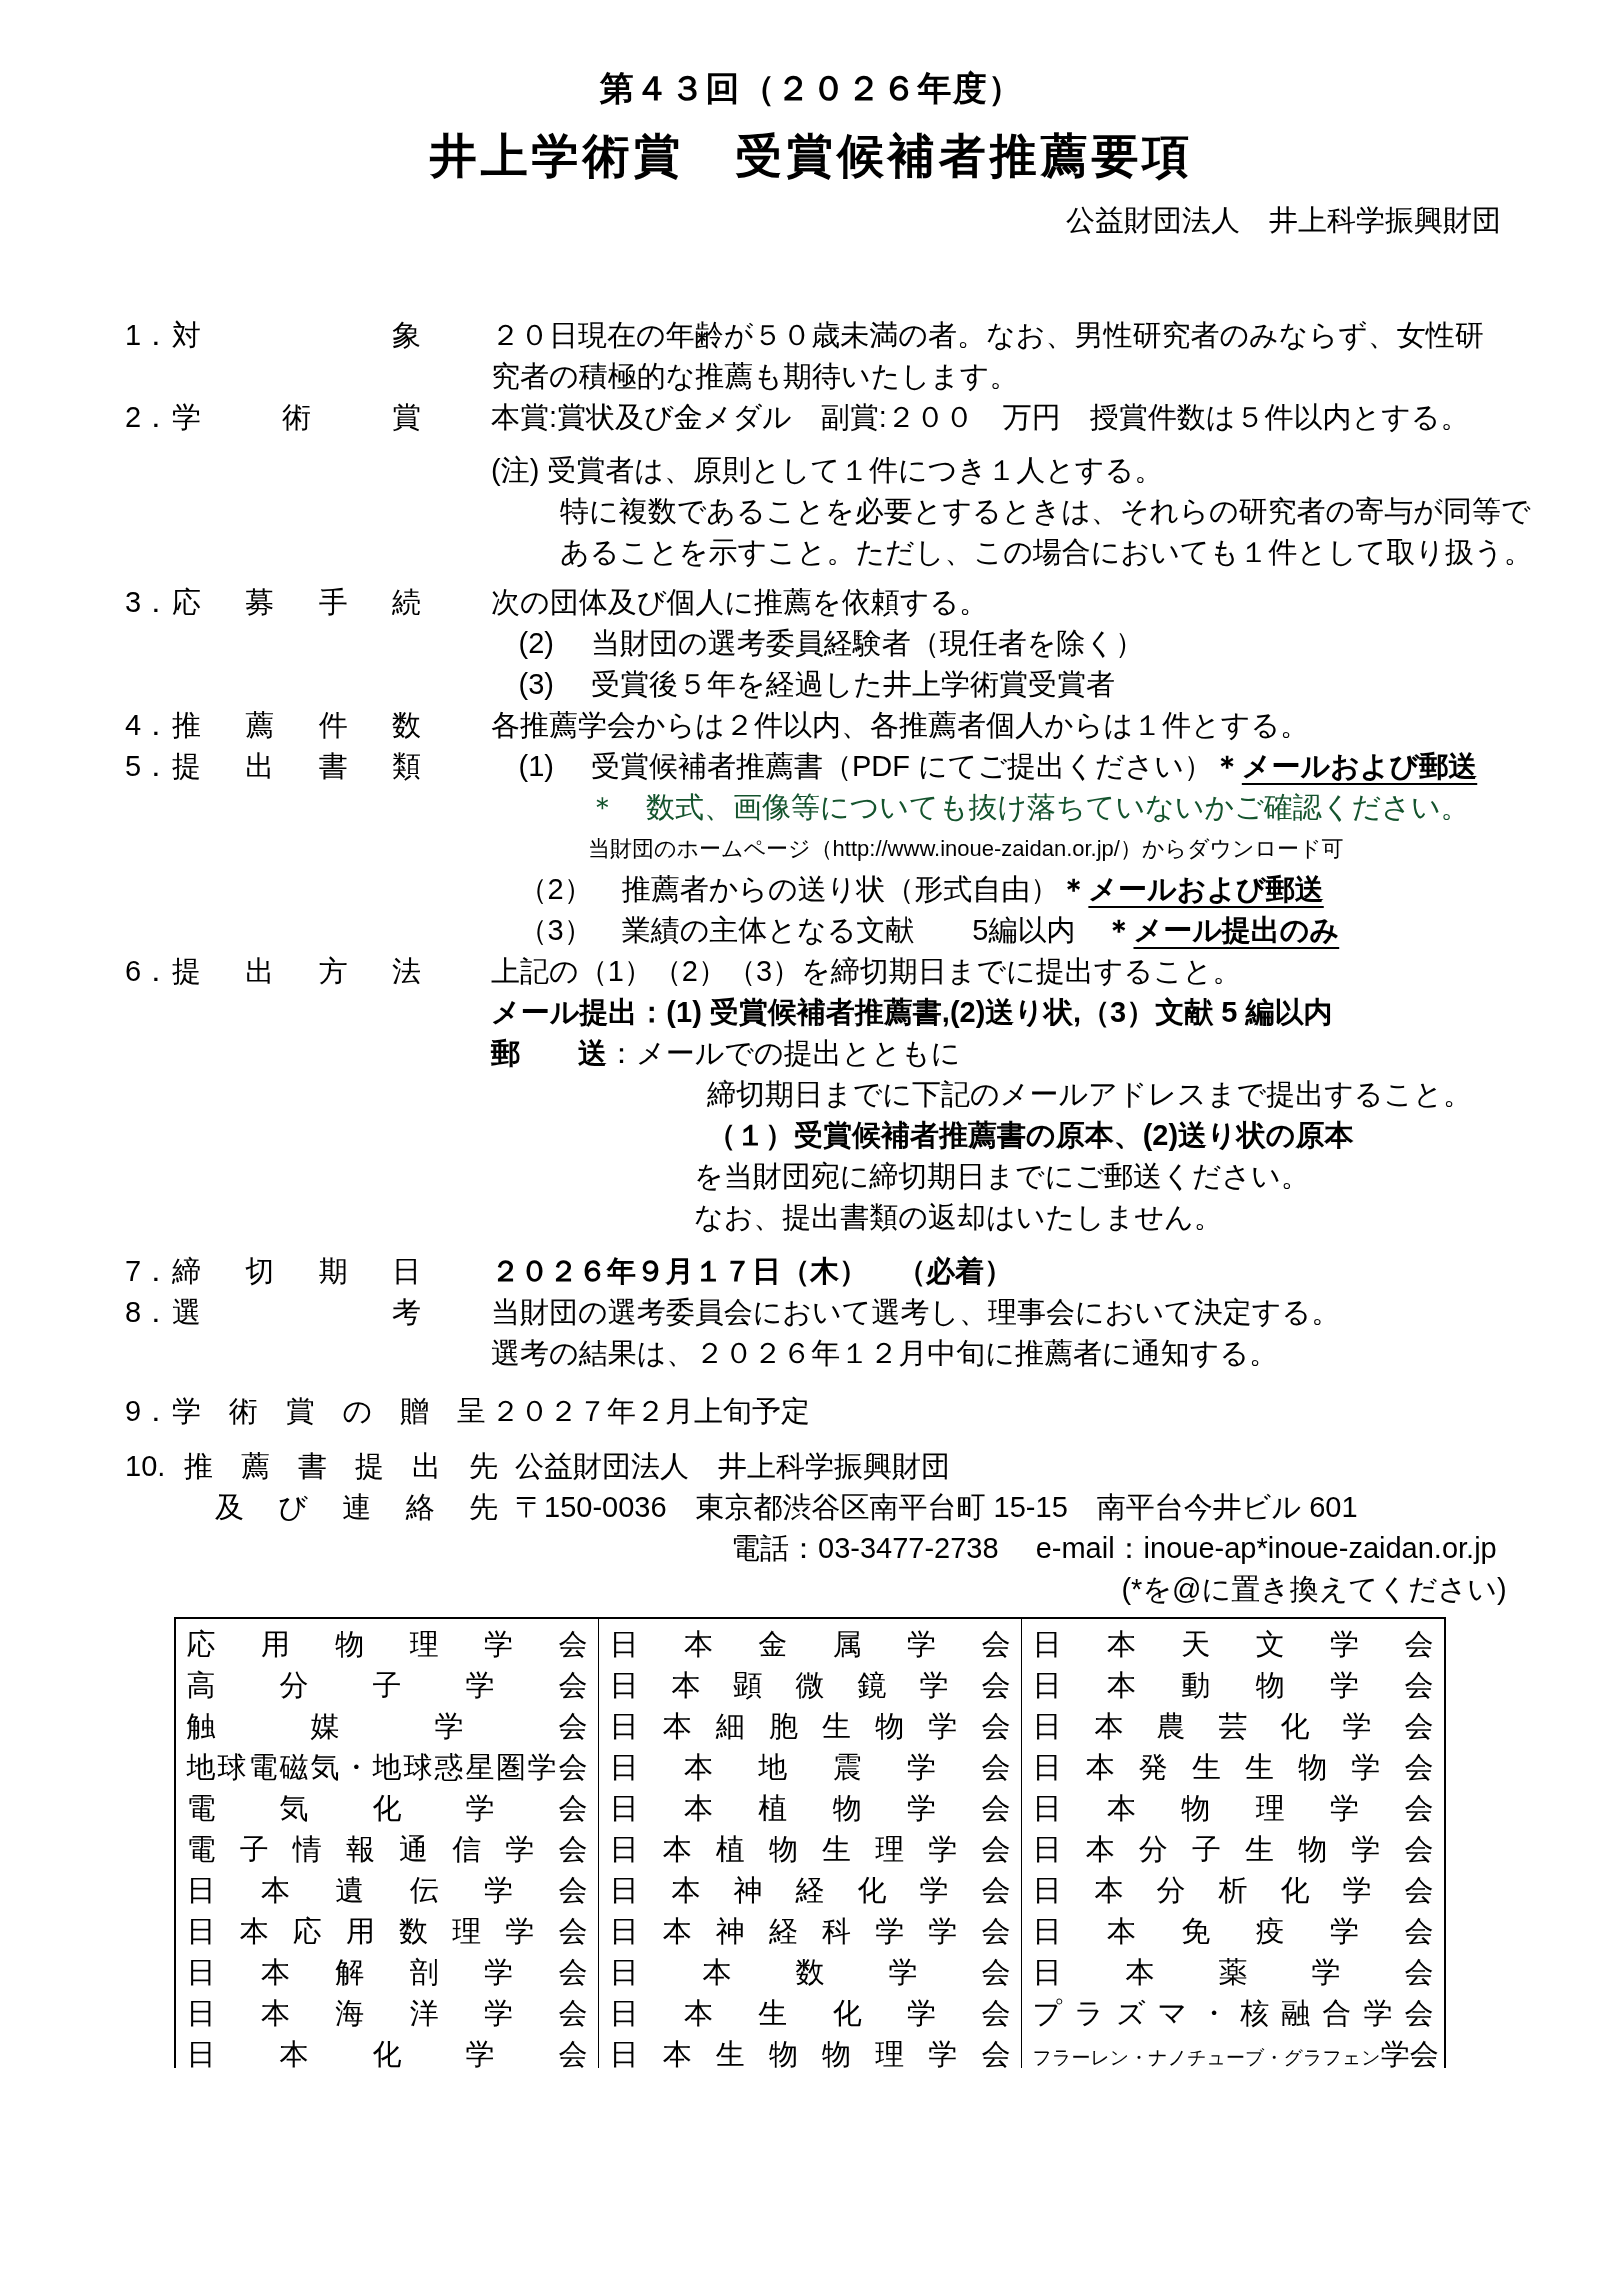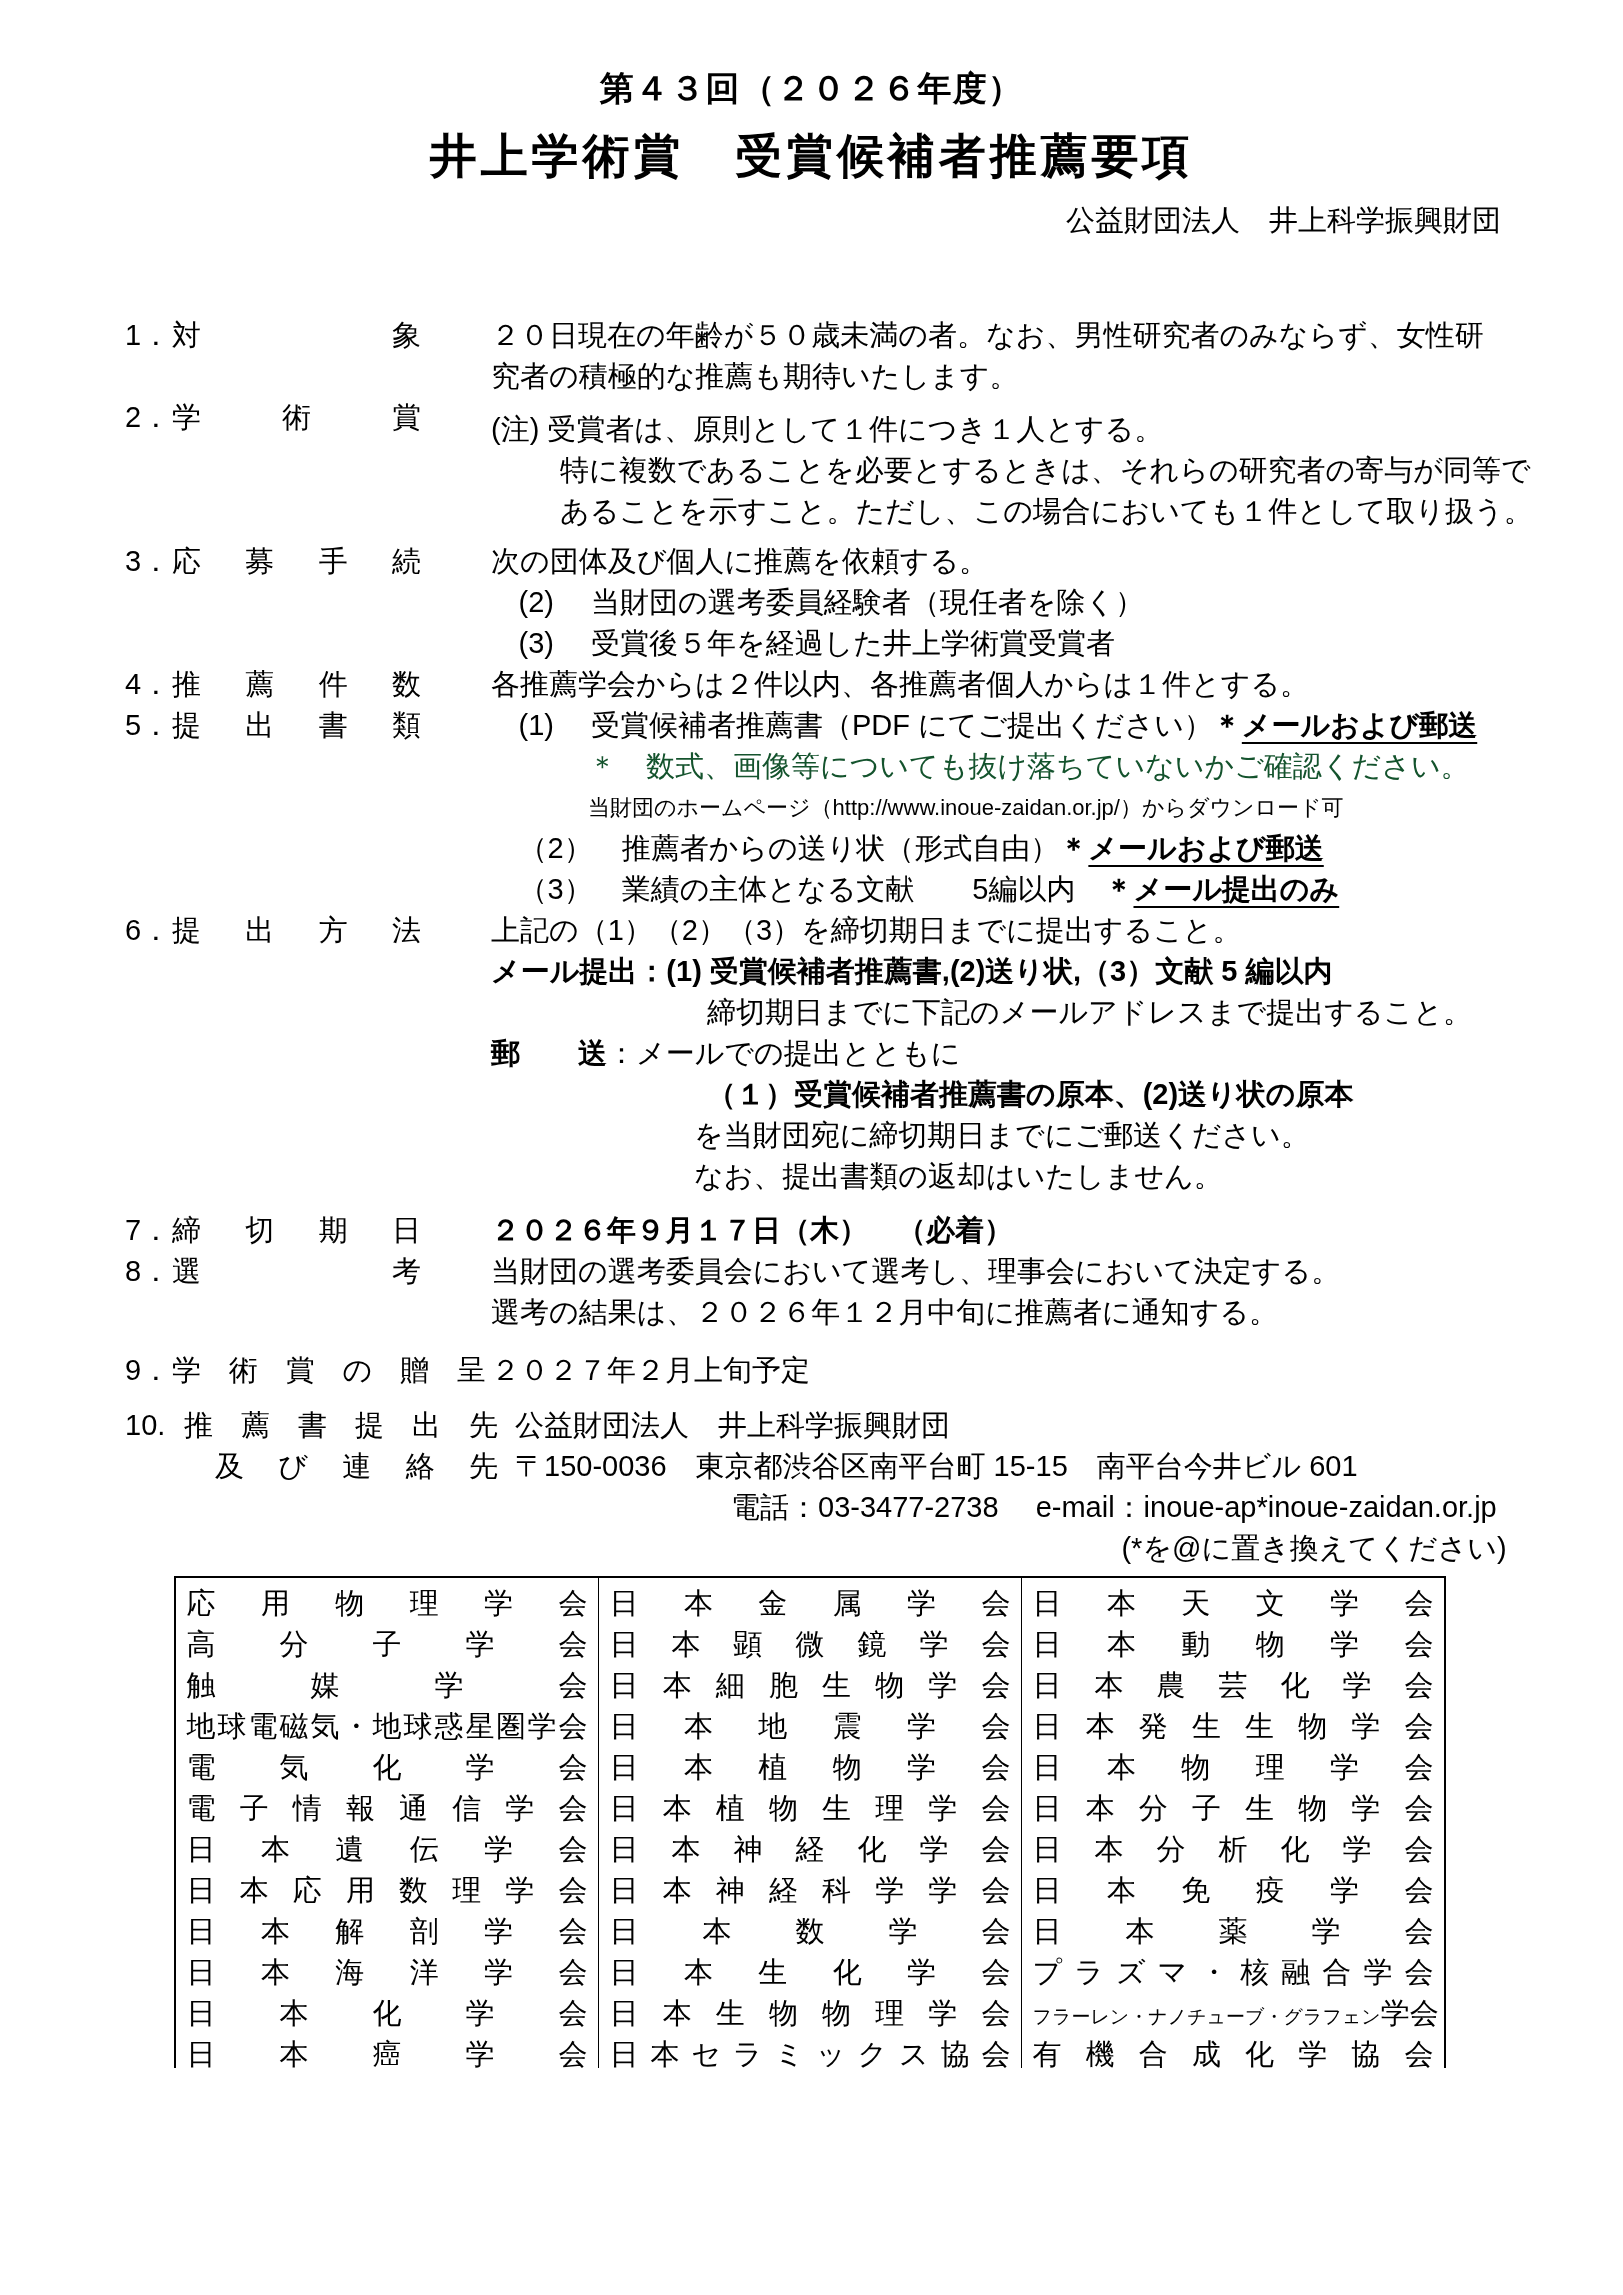--- a/index.html
+++ b/index.html
@@ -81,20 +81,21 @@
     <div class="item">
       <div class="num">2．</div>
       <div class="lbl">
           <span class="j jchars">
             <span>学</span>
             <span>術</span>
             <span>賞</span>
           </span>
         </div>
       <div class="content">
+        <div class="line">本賞:賞状及び金メダル　副賞:２００　万円　授賞件数は５件以内とする。</div>
         <div class="line m-note">(注) 受賞者は、原則として１件につき１人とする。</div>
         <div class="line ind-note">特に複数であることを必要とするときは、それらの研究者の寄与が同等で</div>
         <div class="line ind-note">あることを示すこと。ただし、この場合においても１件として取り扱う。</div>
       </div>
     </div>
 
     <div class="item m15">
       <div class="num">3．</div>
       <div class="lbl">
           <span class="j jchars">
@@ -151,22 +152,22 @@
           <span class="j jchars">
             <span>提</span>
             <span>出</span>
             <span>方</span>
             <span>法</span>
           </span>
         </div>
       <div class="content">
         <div class="line">上記の（1）（2）（3）を締切期日までに提出すること。</div>
         <div class="line bold"><span>メール提出：</span><span>(1) 受賞候補者推薦書,(2)送り状,（3）文献 5 編以内</span></div>
+        <div class="line"><span class="bold">郵　　送</span><span>：メールでの提出とともに</span></div>
         <div class="line ind-mail">締切期日までに下記のメールアドレスまで提出すること。</div>
-        <div class="line"><span class="bold">郵　　送</span><span>：メールでの提出とともに</span></div>
         <div class="line ind-mail bold">（１）受賞候補者推薦書の原本、(2)送り状の原本</div>
         <div class="line ind-post">を当財団宛に締切期日までにご郵送ください。</div>
         <div class="line ind-post">なお、提出書類の返却はいたしません。</div>
       </div>
     </div>
 
     <div class="item m20">
       <div class="num">7．</div>
       <div class="lbl">
           <span class="j jchars">

